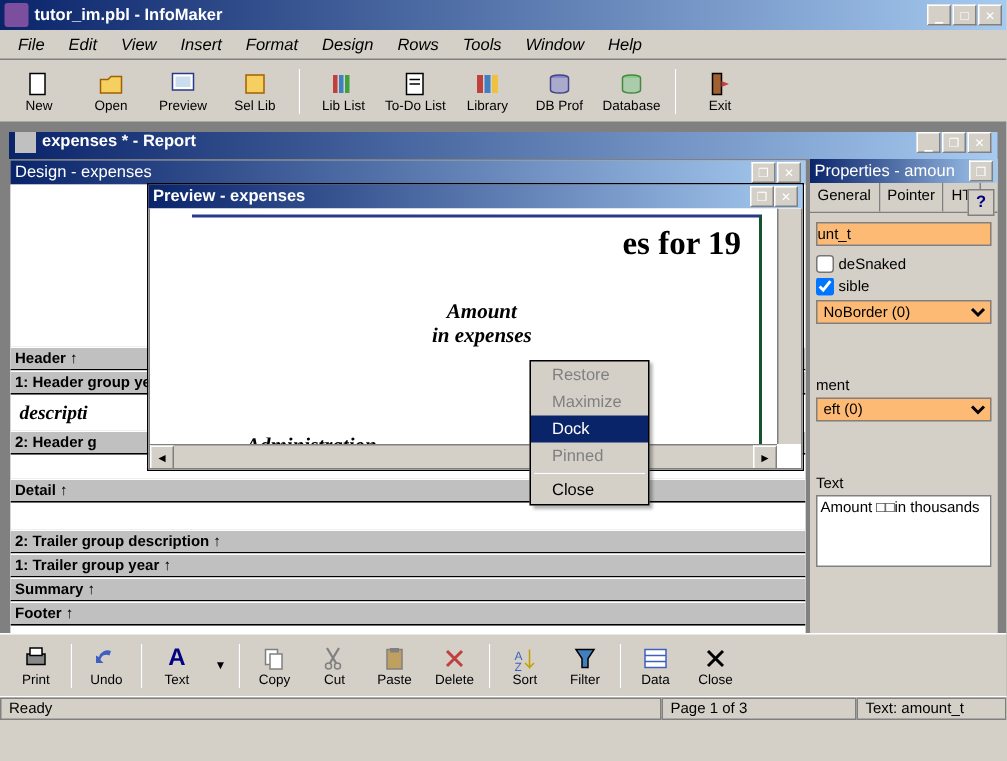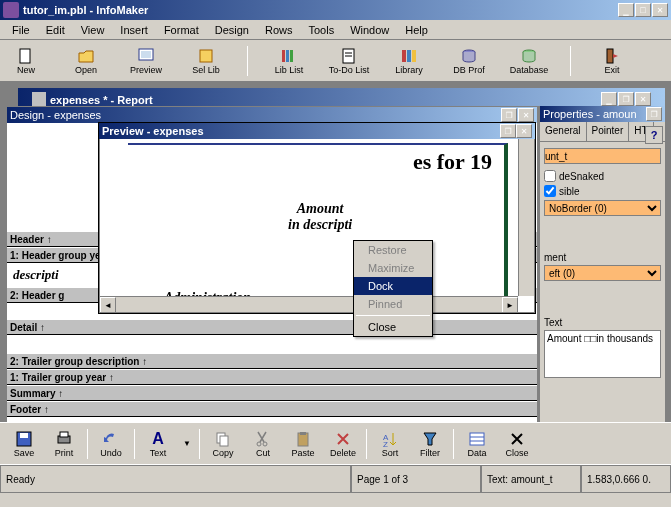--- a/index.html
+++ b/index.html
@@ -10,39 +10,39 @@
   .titlebar .icon { width: 16px; height: 16px; background: #7b4f9e; margin-right: 4px; border-radius: 2px; }
   .titlebar .title { flex: 1; font-weight: bold; font-size: 11px; }
   .winbtns { display: flex; gap: 1px; }
   .winbtn { width: 16px; height: 14px; background: #d4d0c8; border: 1px solid #fff; border-right-color: #808080; border-bottom-color: #808080; display: flex; align-items: center; justify-content: center; font-family: Arial; font-size: 9px; cursor: default; }
   .winbtn.close::after { content: "✕"; font-size: 8px; }
   .winbtn.min::after { content: "▁"; font-size: 7px; position: relative; top: 2px; }
   .winbtn.max::after { content: "□"; font-size: 9px; }
   .winbtn.restore::after { content: "❐"; font-size: 8px; }
   
   
-  .menubar { height: 20px; display: flex; align-items: center; padding: 0 4px; border-bottom: 1px solid #808080; }
+  .menubar { height: 20px; display: flex; align-items: center; padding: 0 4px; border-bottom: 1px solid #808080; font-style: italic; }
   .menubar .item { padding: 2px 8px; cursor: default; }
   
   
-  .toolbar { height: 42px; display: flex; align-items: center; padding: 2px 4px; border-bottom: 1px solid #808080; gap: 16px; }
+  .toolbar { height: 42px; display: flex; align-items: center; padding: 2px 4px; border-bottom: 1px solid #808080; gap: 4px; }
   .tbtn { display: flex; flex-direction: column; align-items: center; justify-content: center; width: 44px; height: 38px; cursor: default; }
   .tbtn .lbl { font-size: 9px; white-space: nowrap; }
   .sep { width: 1px; height: 30px; background: #808080; margin: 0 3px; border-right: 1px solid #fff; }
   
   .toolbar-bottom { height: 42px; display: flex; align-items: center; padding: 2px 4px; border-top: 1px solid #fff; gap: 0; background:#d4d0c8; }
   .toolbar-bottom .tbtn { width: 40px; }
   .arrow-down { font-size: 8px; color: #000; }
   
   
   .client { position: relative; height: 382px; background: #808080; }
   
   
   .report-wnd { position: absolute; left: 6px; top: 6px; right: 6px; height: 336px; }
-  .report-title { background: linear-gradient(to right, #0a246a, #a6caf0); height: 18px; display: flex; align-items: flex-end; padding: 0 14px; color: #fff; margin-left: 12px; }
+  .report-title { background: linear-gradient(to right, #0a246a, #a6caf0); height: 18px; display: flex; align-items: flex-start; padding: 0 4px; color: #fff; }
   .report-title .ic2 { width: 14px; height: 14px; background: #c0c0c0; margin-right: 4px; }
   .report-title .txt { flex: 1; font-weight: bold; font-size: 11px; }
   
   .report-body { display: flex; height: 318px; background:#d4d0c8; }
   .design-area { flex: 1; border: 1px solid #808080; position: relative; }
   .design-title { background: linear-gradient(to right, #0a246a, #a6caf0); height: 16px; display: flex; align-items: center; padding: 0 3px; color: #fff; font-size: 11px; }
   .design-title .t { flex: 1; }
   .design-canvas { background: #fff; height: 300px; position: relative; overflow: hidden; }
   
   
@@ -70,37 +70,37 @@
   .checkbox-row input[type=checkbox] { width:12px; height:12px; }
   .plabel { margin-bottom: 2px; overflow:hidden; white-space:nowrap;margin-top:36px;}
   .textarea { width: 100%; height: 48px; font-size: 10px; border: 1px solid #808080; background:#fff; padding:2px; }
   .helpbtn { position:absolute; top:20px; right:2px; width:18px; height:18px; background:#d4d0c8; border:1px solid #808080; display:flex; align-items:center; justify-content:center; font-weight:bold; color:#000080;}
   
   
   .preview-wnd { position: absolute; left: 98px; top: 40px; width: 438px; height: 192px; z-index: 10; border:1px solid #000; }
   .preview-title { background: linear-gradient(to right, #0a246a, #a6caf0); height: 16px; display: flex; align-items: center; padding: 0 3px; color: #fff; font-size: 11px; }
   .preview-title .t { flex: 1; font-weight: bold; }
   .preview-body { background: #fff; height: 174px; position: relative; overflow: hidden; border:1px solid #808080; border-top:0;}
-  .preview-page { position: absolute; left: 28px; top: 4px; width: 380px; height: 154px; border-top:2px solid #2a3a8a; border-right:4px solid #14532d;  }
+  .preview-page { position: absolute; left: 28px; top: 4px; width: 380px; height: 154px; border-top:2px solid #2a3a8a; border-right:2px solid #14532d;  }
   .preview-h1 { position:absolute; right: 12px; top: 4px; font-family: "Times New Roman", serif; font-weight:bold; font-size:22px; }
   .preview-amt { position:absolute; left: 160px; top: 56px; text-align:center; font-family:"Times New Roman", serif; font-style:italic; font-weight:bold; font-size:14px; }
   .preview-admin { position:absolute; left: 36px; top: 98px; font-family:"Times New Roman", serif; font-style:italic; font-weight:bold; font-size:14px;margin-top:47px; }
   .preview-scroll-h { position:absolute; left:0; bottom:0; right:16px; height:16px; background:#d4d0c8; border-top:1px solid #808080; display:flex; }
   .preview-scroll-v { position:absolute; right:0; top:0; bottom:16px; width:16px; background:#d4d0c8; border-left:1px solid #808080; }
   .sbtn { width:16px; height:16px; background:#d4d0c8; border:1px solid #fff; border-right-color:#808080; border-bottom-color:#808080; display:flex; align-items:center; justify-content:center; font-size:8px; }
   
   
   .ctx { position: absolute; left: 353px; top: 158px; width: 80px; background: #d4d0c8; border: 1px solid #000; box-shadow: 2px 2px 2px rgba(0,0,0,0.3); z-index: 20; }
   .ctx .mi { padding: 3px 14px; font-size: 11px; }
   .ctx .mi.disabled { color: #808080; }
   .ctx .mi.sel { background: #0a246a; color: #fff; }
   .ctx .msep { height: 1px; background: #808080; margin: 2px 2px; border-bottom:1px solid #fff; }
   
   
-  .statusbar { height: 29px; display: flex; align-items: stretch; border-top: 1px solid #fff; }
+  .statusbar { height: 16px; display: flex; align-items: stretch; border-top: 1px solid #fff; }
   .statusbar .cell { border: 1px solid #808080; padding: 2px 5px; background:#d4d0c8; font-size:10px; display:flex; align-items:center; }
   .statusbar .cell:first-child { flex:1; }
   
   
   svg.tico { width:18px; height:18px; }
 </style>
 </head>
 <body>
 
 <div class="titlebar">
@@ -277,21 +277,21 @@
     <div class="preview-title">
       <div class="t">Preview - expenses</div>
       <div class="winbtn restore"></div>
       <div class="winbtn close"></div>
     </div>
     <div class="preview-body">
       <div class="preview-page">
         <div class="preview-h1">es for  19</div>
         <div class="preview-amt">
           <div>Amount</div>
-          <div>in descripti</div>
+          <div>in expenses</div>
         </div>
         <div class="preview-admin">Administration</div>
       </div>
       <div class="preview-scroll-h">
         <div class="sbtn">◄</div>
         <div style="flex:1"></div>
         <div class="sbtn">►</div>
       </div>
       <div class="preview-scroll-v"></div>
     </div>
@@ -302,27 +302,20 @@
     <div class="mi disabled">Maximize</div>
     <div class="mi sel">Dock</div>
     <div class="mi disabled">Pinned</div>
     <div class="msep"></div>
     <div class="mi">Close</div>
   </div>
 
   <div class="toolbar-bottom" style="position:absolute; left:0; right:0; bottom:0;">
     <div class="tbtn">
         <svg class="tico">
-          <rect x="2" y="2" width="14" height="14" fill="#4060c0" stroke="#000"></rect>
-          <rect x="5" y="3" width="8" height="5" fill="#fff"></rect>
-        </svg>
-        <span class="lbl">Save</span>
-      </div>
-    <div class="tbtn">
-        <svg class="tico">
           <rect x="3" y="6" width="12" height="7" fill="#888" stroke="#000"></rect>
           <rect x="5" y="2" width="8" height="5" fill="#fff" stroke="#000"></rect>
         </svg>
         <span class="lbl">Print</span>
       </div>
     <div class="sep"></div>
     <div class="tbtn">
         <svg class="tico">
           <path d="M12 4a6 6 0 0 0-8 4l-2-1v5h5l-2-2a4 4 0 0 1 6-3z" fill="#4060c0"></path>
         </svg>
@@ -395,14 +388,13 @@
         </svg>
         <span class="lbl">Close</span>
       </div>
   </div>
 </div>
 
 <div class="statusbar">
   <div class="cell">Ready</div>
   <div class="cell" style="width:130px">Page 1 of 3</div>
   <div class="cell" style="width:100px">Text: amount_t</div>
-  <div class="cell" style="width:90px">1.583,0.666 0.</div>
 </div>
 
 </body></html>

